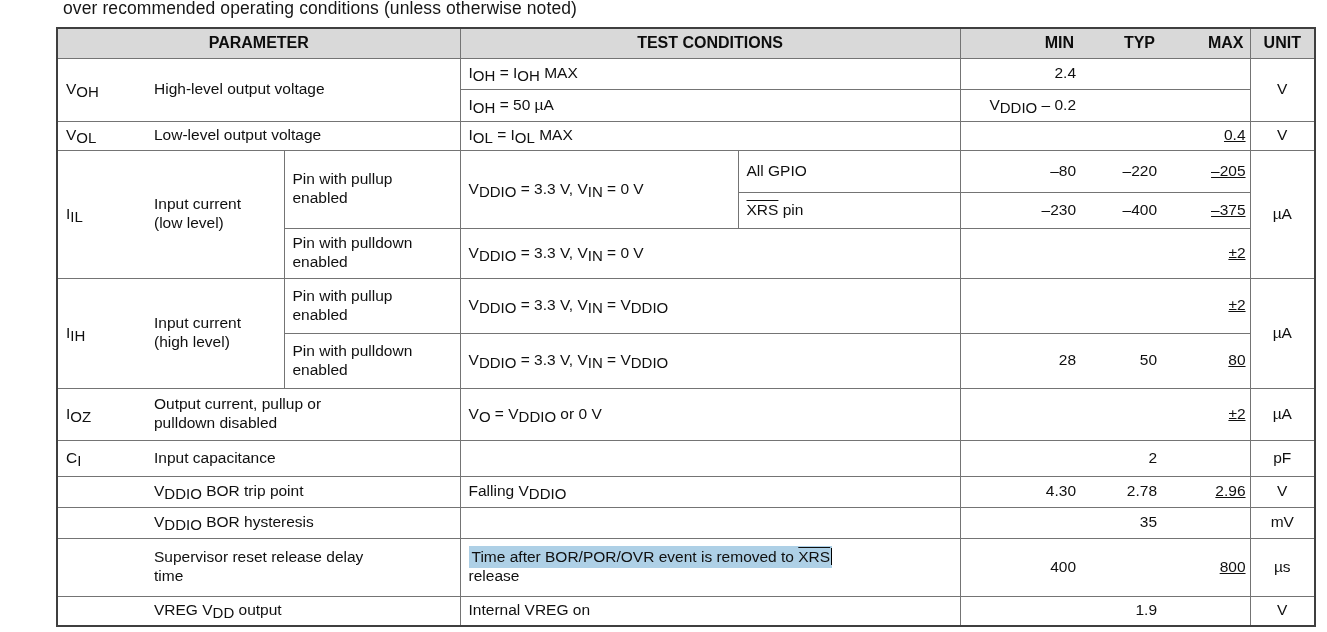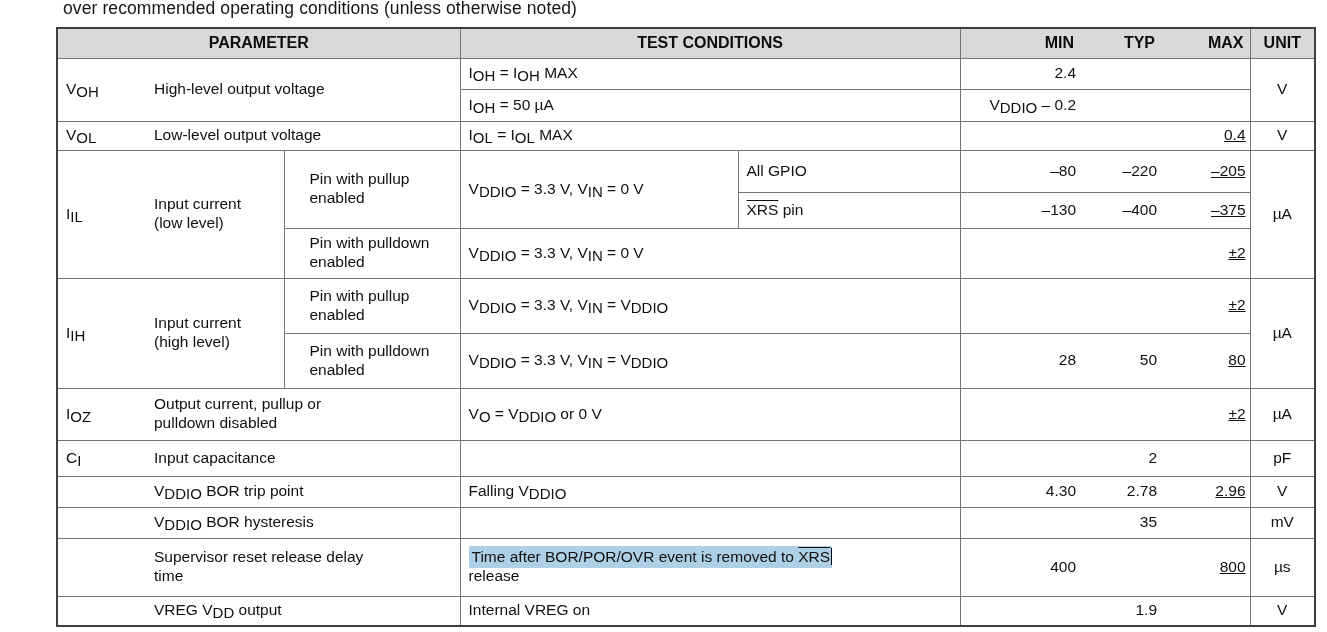--- a/index.html
+++ b/index.html
@@ -31,21 +31,21 @@
   }
   .h-param, .h-cond { text-align: center; }
   .h-min, .h-typ, .h-max { text-align: right; padding-right: 6px; }
   .h-min { border-right: none; }
   .h-typ { border-left: none; border-right: none; }
   .h-max { border-left: none; }
   .h-unit { text-align: center; }
 
   .c-sym  { padding-left: 8px; border-right: none; }
   .c-desc { padding-left: 7px; border-left: none; }
-  .c-sub  { padding-left: 25px; padding-right: 4px; }
+  .c-sub  { padding-left: 8px; padding-right: 4px; }
   .c-cond { padding-left: 8px; padding-right: 2px; }
   .c-csub { padding-left: 8px; }
   .v-min  { text-align: right; padding-right: 4px; border-right: none; }
   .v-typ  { text-align: right; padding-right: 4px; border-left: none; border-right: none; }
   .v-max  { text-align: right; padding-right: 4px; border-left: none; text-decoration: underline; }
   .c-unit { text-align: center; }
 
   sub { font-size: 15px; line-height: 0; vertical-align: -3px; letter-spacing: 0; }
   .ov { text-decoration: overline; }
   .hl { background: var(--highlight, #aed0e6); padding: 2px 0 3px 3px; }
@@ -116,21 +116,21 @@
       <td class="c-sub" rowspan="2">Pin with pullup<br>enabled</td>
       <td class="c-cond" rowspan="2">V<sub>DDIO</sub> = 3.3 V, V<sub>IN</sub> = 0 V</td>
       <td class="c-csub">All GPIO</td>
       <td class="v-min">–80</td>
       <td class="v-typ">–220</td>
       <td class="v-max">–205</td>
       <td class="c-unit" rowspan="3">µA</td>
     </tr>
     <tr style="height:36px">
       <td class="c-csub"><span class="ov">XRS</span> pin</td>
-      <td class="v-min">–130</td>
+      <td class="v-min">–230</td>
       <td class="v-typ">–400</td>
       <td class="v-max">–375</td>
     </tr>
     <tr style="height:50px">
       <td class="c-sub">Pin with pulldown<br>enabled</td>
       <td class="c-cond" colspan="2">V<sub>DDIO</sub> = 3.3 V, V<sub>IN</sub> = 0 V</td>
       <td class="v-min"></td>
       <td class="v-typ"></td>
       <td class="v-max">±2</td>
     </tr>

